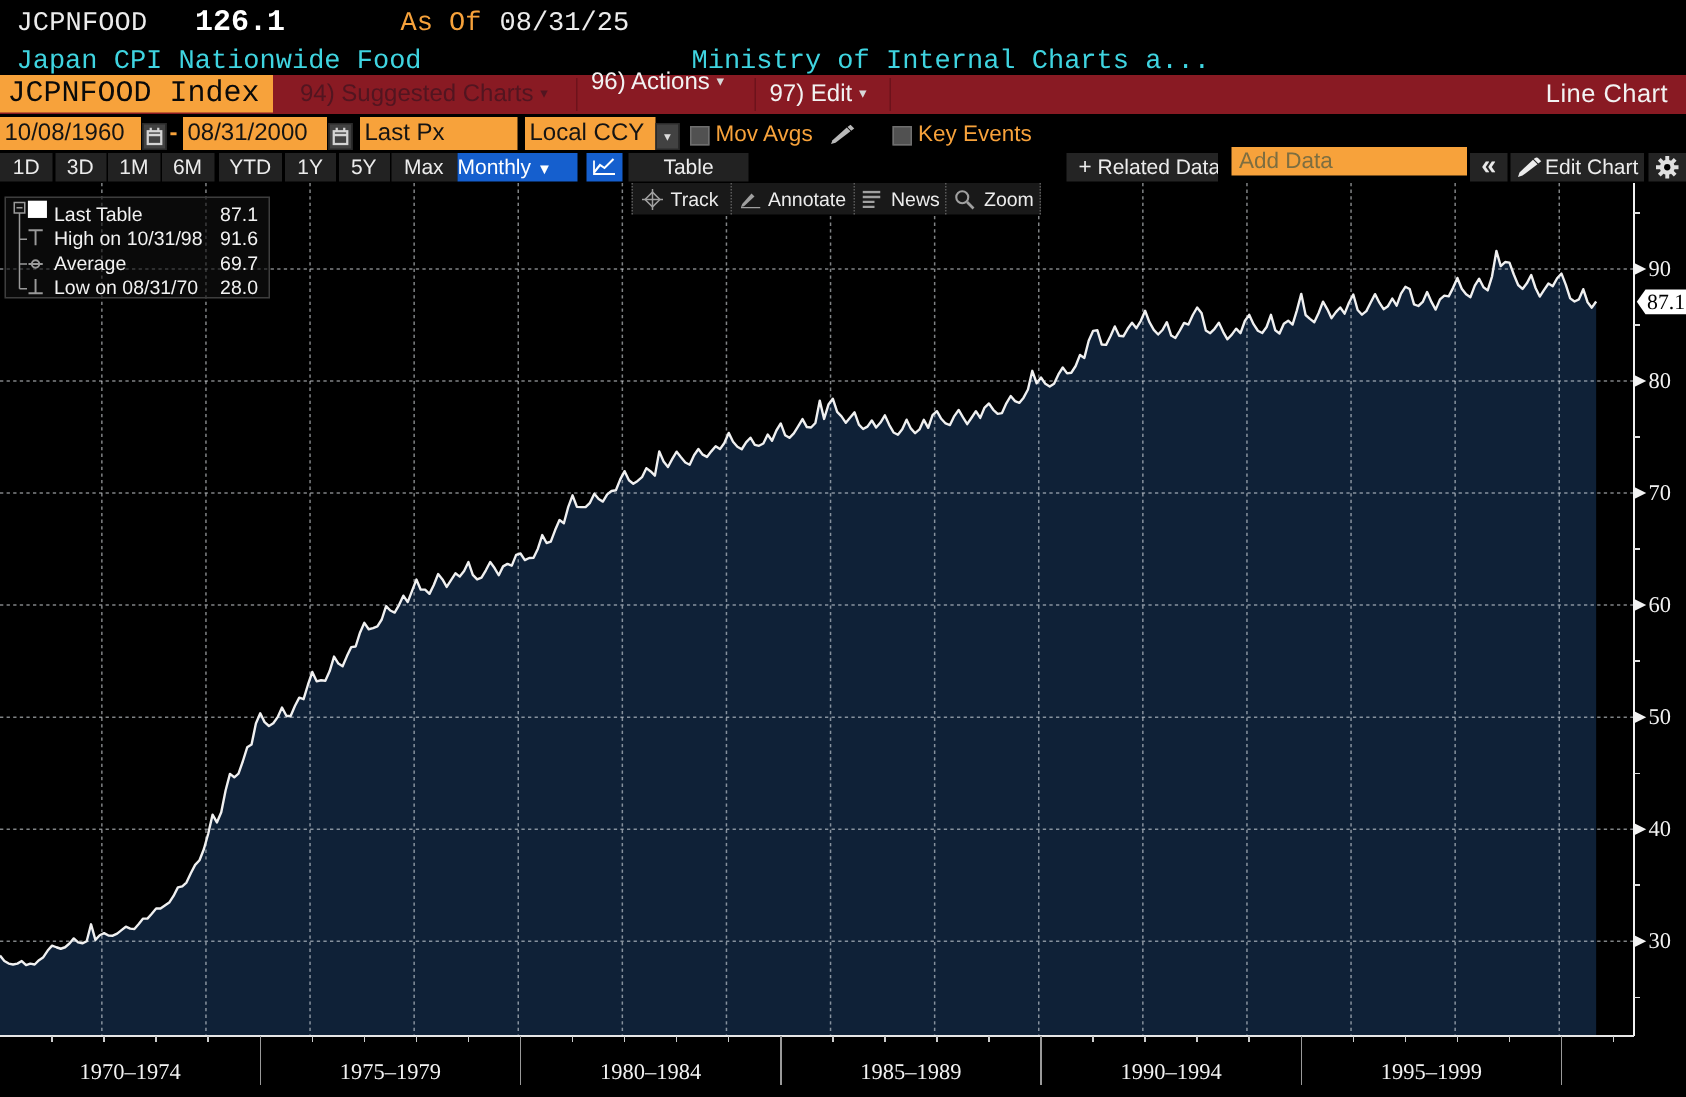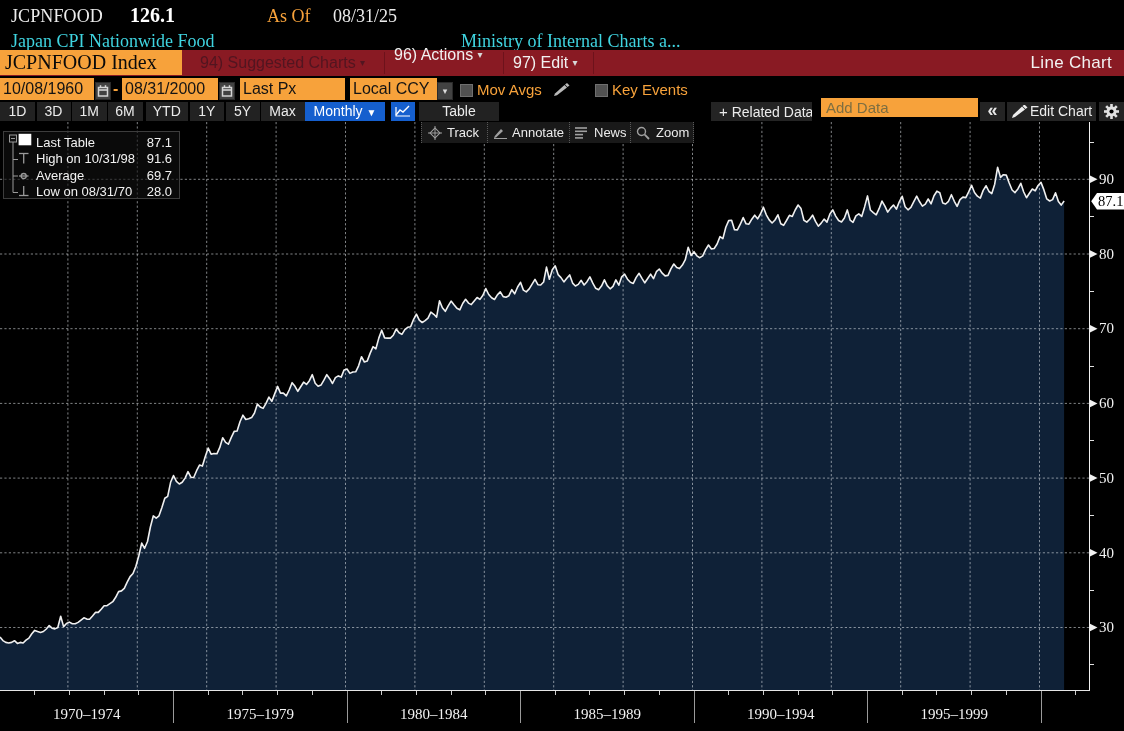--- a/index.html
+++ b/index.html
@@ -1,18 +1,18 @@
 <!DOCTYPE html>
 <html><head>
 <meta charset="utf-8">
 <style>
 html,body{margin:0;padding:0;background:#000;width:1124px;height:731px;overflow:hidden}
 *{box-sizing:border-box}
 body{font-family:"Liberation Sans",sans-serif;position:relative}
-.mono{font-family:Liberation Serif, serif}
+.mono{font-family:Liberation Mono, monospace}
 .abs{position:absolute}
 
 #r1a{left:11px;top:6px;font-size:18px;color:#ececec;letter-spacing:0.1px}
 #r1b{left:130px;top:4px;font-size:20px;font-weight:bold;color:#fff}
 #r1c{left:267px;top:6px;font-size:18px;color:#f7a23b}
 #r1d{left:333px;top:6px;font-size:18px;color:#ececec}
 #r2a{left:11px;top:31px;font-size:18px;color:#3fd4e0}
 #r2b{left:461px;top:31px;font-size:18px;color:#3fd4e0}
 
 #redbar{left:0;top:50px;width:1124px;height:26px;background:#891a23}
@@ -23,21 +23,21 @@
 #m97{left:513px;top:54px;font-size:16px;color:#f2f2f2}
 #mlc{right:12px;top:53px;font-size:17px;color:#f2f2f2;letter-spacing:0.3px}
 .dtri{font-size:10px;vertical-align:2px}
 
 .obox{position:absolute;top:78px;height:22px;background:#f7a23b;color:#141414;font-size:16px;line-height:22px;padding-left:3px}
 .gbtn{position:absolute;top:82px;height:18px;background:#424242;border:1px solid #2a2a2a}
 .cb{position:absolute;top:84px;width:13px;height:13px;background:#515151;border:1px solid #6f6f6f}
 .olab{position:absolute;top:81px;font-size:15px;color:#f7a23b}
 
 .tbtn{position:absolute;top:102px;height:19px;background:#222222;color:#ececec;font-size:14px;text-align:center;line-height:19px}
-#monthly{left:305px;top:102px;width:80px;height:19px;background:#155fce;color:#fff;font-size:14px;line-height:19px;text-align:center;position:absolute}
+#monthly{left:305px;top:102px;width:80px;height:19px;background:#155fce;color:#fff;font-size:14px;line-height:19px;text-align:left;position:absolute}
 #chbtn{left:391px;top:102px;width:24px;height:19px;background:#155fce;position:absolute}
 #tablebtn{left:419px;width:80px}
 #reldata{left:711px;top:102px;width:101px;height:19px;background:#242424;color:#ececec;font-size:14px;line-height:19px;padding-left:8px;position:absolute;white-space:nowrap;overflow:hidden}
 #adddata{left:821px;top:98px;width:157px;height:19px;background:#f7a23b;color:#7d6e41;font-size:15px;line-height:19px;padding-left:5px;position:absolute}
 #laquo{left:980px;top:102px;width:25px;height:19px;font-size:18px;font-weight:bold;color:#e8e8e8;position:absolute;line-height:17px;background:#242424;text-align:center}
 #ecbtn{left:1007px;top:102px;width:89px;height:19px;background:#242424;position:absolute}
 #gearbtn{left:1099px;top:102px;width:25px;height:19px;background:#242424;position:absolute}
 #editchart{left:1030px;top:102px;font-size:14px;color:#ececec;position:absolute;line-height:19px;z-index:3}
 
 #chart{position:absolute;left:0;top:122px}

